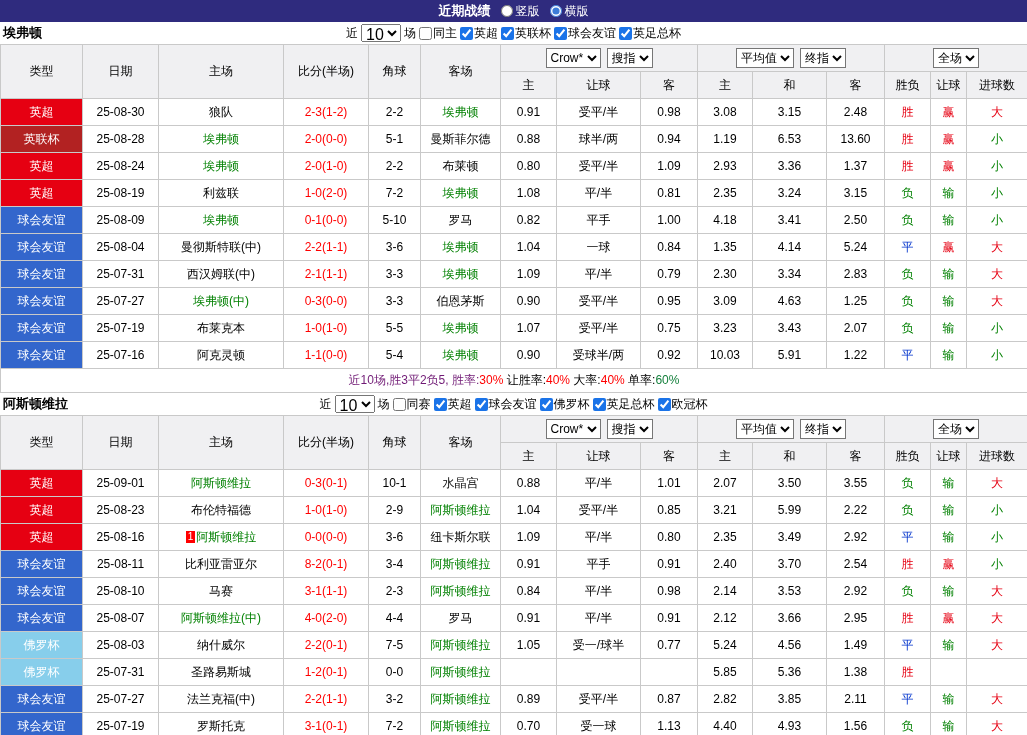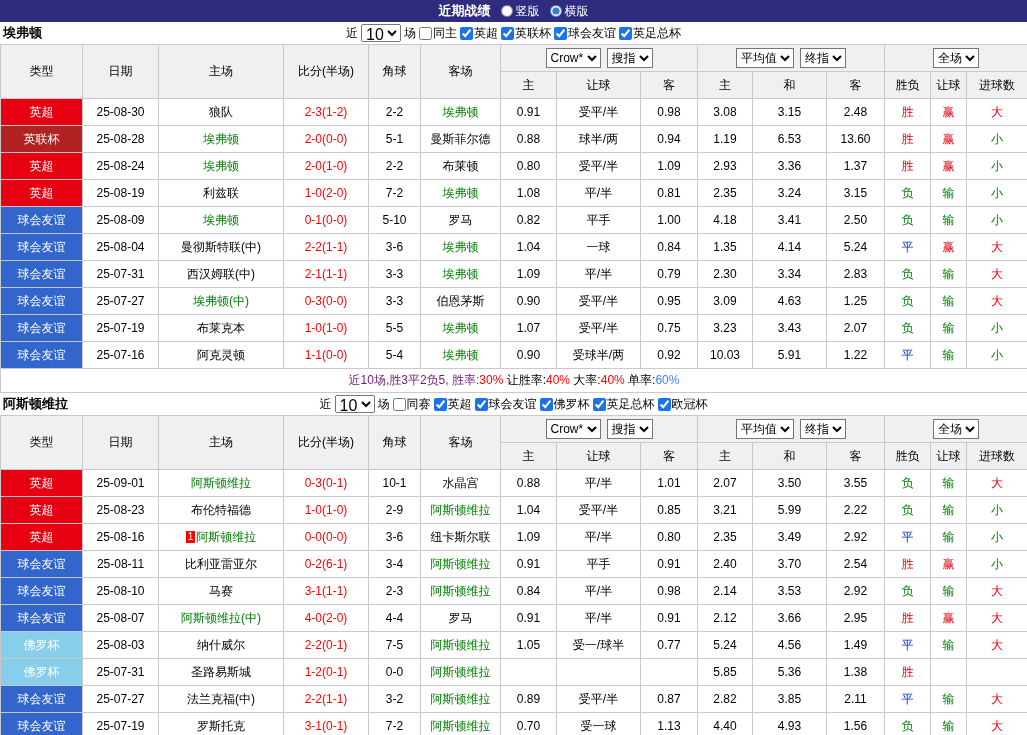--- a/index.html
+++ b/index.html
@@ -279,21 +279,21 @@
             <td>受球半/两</td>
             <td>0.92</td>
             <td>10.03</td>
             <td>5.91</td>
             <td>1.22</td>
             <td style="color:#0033cc">平</td>
             <td style="color:#008000">输</td>
             <td style="color:#008000">小</td>
           </tr>
           <tr class="sum">
-            <td colspan="15"><span style="color:#701a75">近10场,胜3平2负5, 胜率:</span><span style="color:#ff0000">30%</span><span style="color:#000"> 让胜率:</span><span style="color:#ff0000">40%</span><span style="color:#000"> 大率:</span><span style="color:#ff0000">40%</span><span style="color:#000"> 单率:</span><span style="color:#3b82f6">60%</span></td>
+            <td colspan="15"><span style="color:#701a75">近10场,胜3平2负5, 胜率:</span><span style="color:#ff0000">30%</span><span style="color:#000"> 让胜率:</span><span style="color:#ff0000">40%</span><span style="color:#000"> 大率:</span><span style="color:#ff0000">40%</span><span style="color:#000"> 单率:</span><span style="color:#15803d">60%</span></td>
           </tr>
         </tbody>
       </table>
     </div>
     <div class="section">
       <div class="section-head">
         <span class="team-name">阿斯顿维拉</span>
         <span class="filters">
           <span>近</span>
           <select><option>10</option></select>
@@ -413,21 +413,21 @@
             <td>3.49</td>
             <td>2.92</td>
             <td style="color:#0033cc">平</td>
             <td style="color:#008000">输</td>
             <td style="color:#008000">小</td>
           </tr>
           <tr class="row">
             <td class="type" style="background:#3366cc">球会友谊</td>
             <td>25-08-11</td>
             <td class="team ">比利亚雷亚尔</td>
-            <td class="score">0-2(6-1)</td>
+            <td class="score">8-2(0-1)</td>
             <td>3-4</td>
             <td class="team focal">阿斯顿维拉</td>
             <td>0.91</td>
             <td>平手</td>
             <td>0.91</td>
             <td>2.40</td>
             <td>3.70</td>
             <td>2.54</td>
             <td style="color:#e60012">胜</td>
             <td style="color:#e60012">赢</td>

